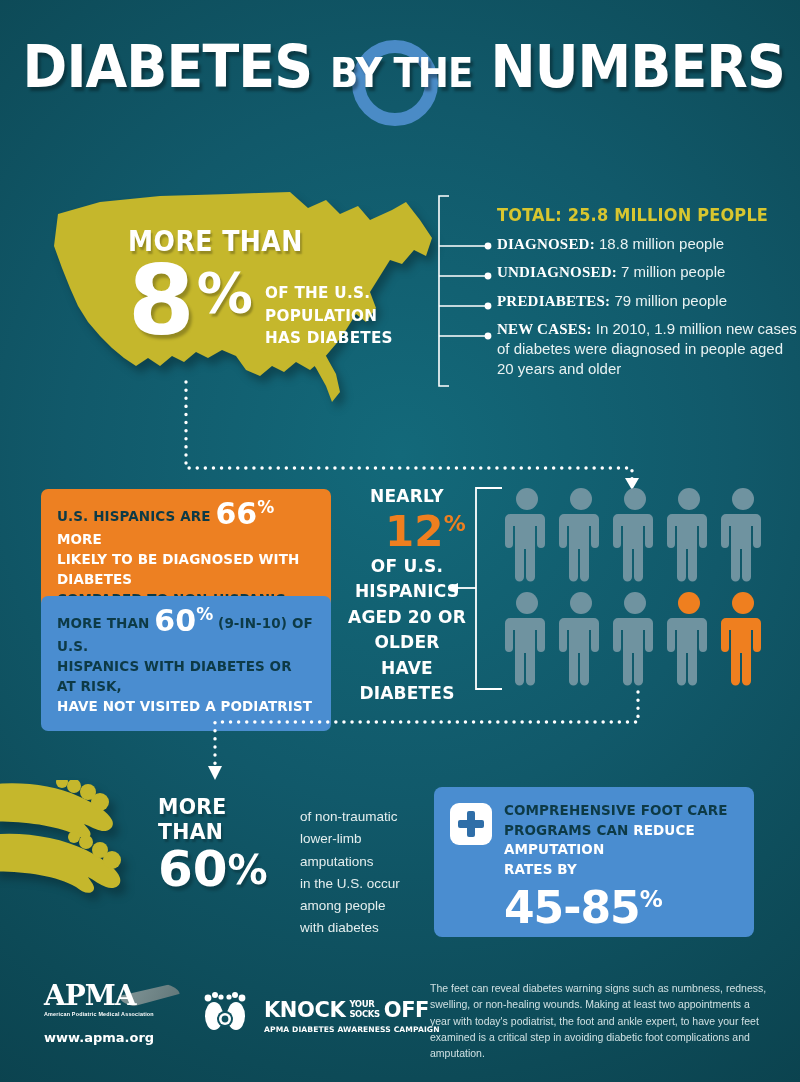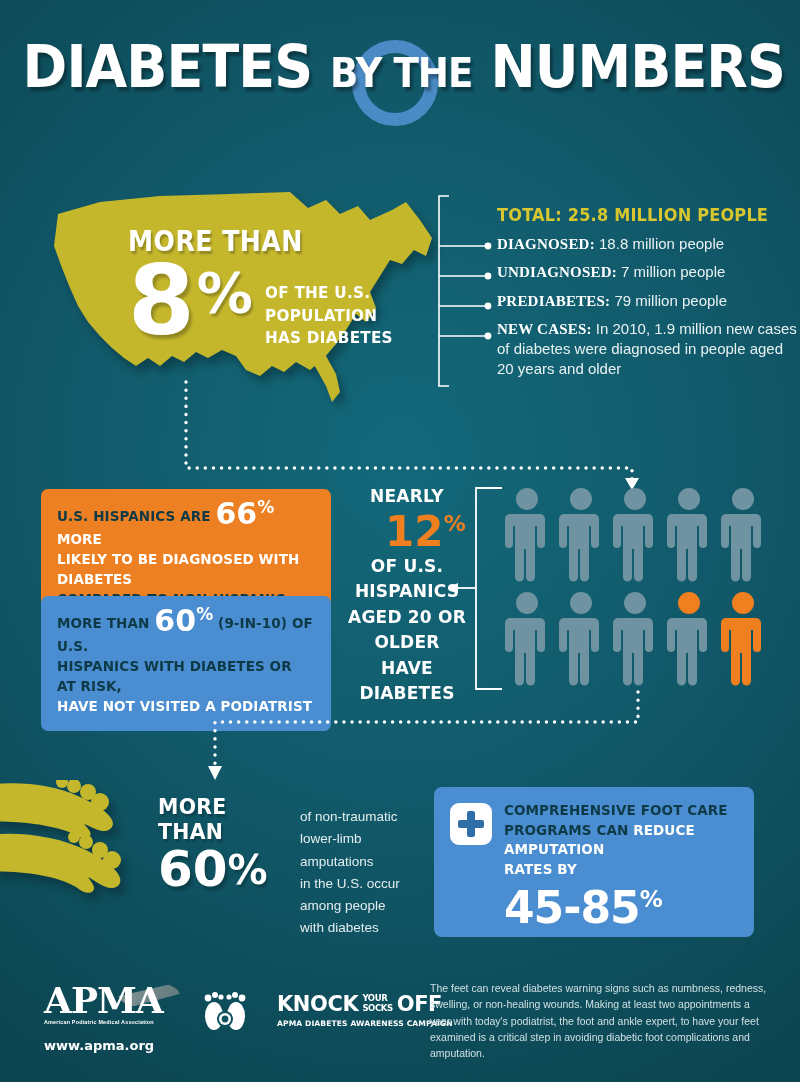--- a/index.html
+++ b/index.html
@@ -153,31 +153,31 @@
   #bignum4585 {
     font-size: 44px; line-height: 1; color: #fff; display: inline-block;
     position: relative; top: 7px; letter-spacing: -1px;
   }
   #bignum4585 sup { font-size: 23px; vertical-align: super; }
   
   #footer { position: absolute; left: 0; top: 960px; width: 800px; height: 110px; }
   #apma-logo { position: absolute; left: 44px; top: 22px; width: 150px; }
   #apma-word {
     font-family: "DejaVu Serif", serif; font-weight: bold;
-    font-size: 36px; color: #fff; letter-spacing: -1px; line-height: 1;
+    font-size: 28px; color: #fff; letter-spacing: -1px; line-height: 1;
   }
   #apma-sub { font-size: 5.4px; color: #fff; letter-spacing: .2px; margin-top: 1px; font-weight: bold; }
   #apma-url { font-family: "DejaVu Sans", sans-serif; font-weight: bold; font-size: 13px; color: #fff; margin-top: 13px; }
   #apma-swoosh {
     position: absolute; left: 118px; top: 22px; width: 62px; height: 26px;
     border-radius: 50%/50%; background: linear-gradient(120deg,#9aa6a6,#6d7c7c);
     clip-path: polygon(0% 55%, 100% 0%, 100% 45%, 15% 100%);
     opacity: .85;
   }
-  #knock { position: absolute; left: 200px; top: 26px; display: flex; gap: 21px; align-items: center; }
+  #knock { position: absolute; left: 200px; top: 26px; display: flex; gap: 8px; align-items: flex-end; }
   #knock-feet { width: 56px; height: 48px; }
   #knock-txt { font-family: "DejaVu Sans", sans-serif; font-weight: bold; color: #fff; }
   #knock-line1 { font-size: 21px; letter-spacing: -.4px; display: flex; align-items: center; gap: 4px; }
   #knock-stack { font-size: 8.5px; line-height: 1.15; text-align: left; }
   #knock-line2 { font-size: 7.6px; letter-spacing: .1px; margin-top: 3px; }
   #foot-para {
     position: absolute; left: 430px; top: 980px; width: 340px;
     font-size: 10.5px; line-height: 1.55; color: #cfe0e2;
   }
   svg.conn { position: absolute; left: 0; top: 0; overflow: visible; }

